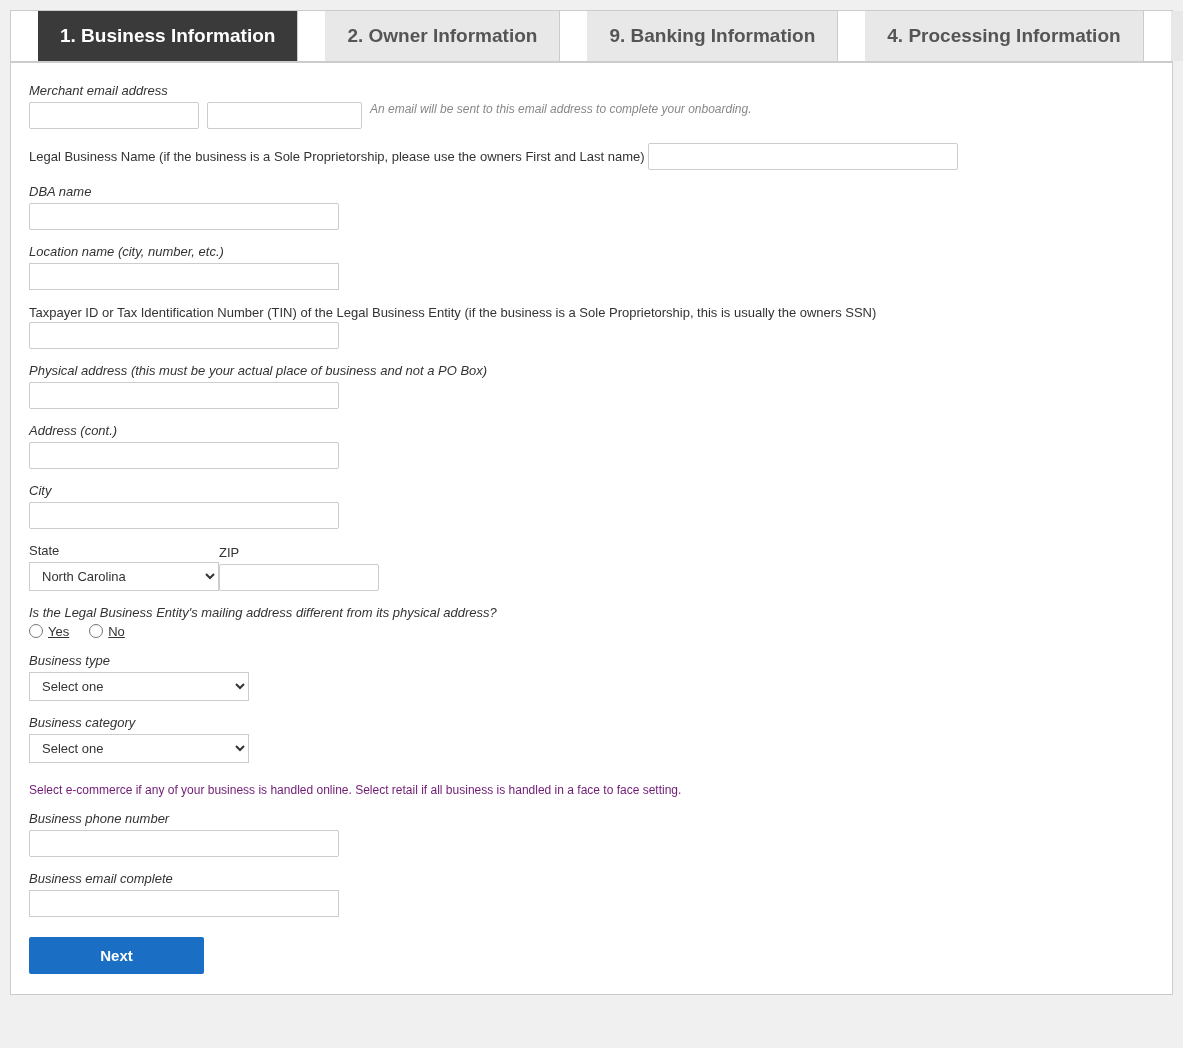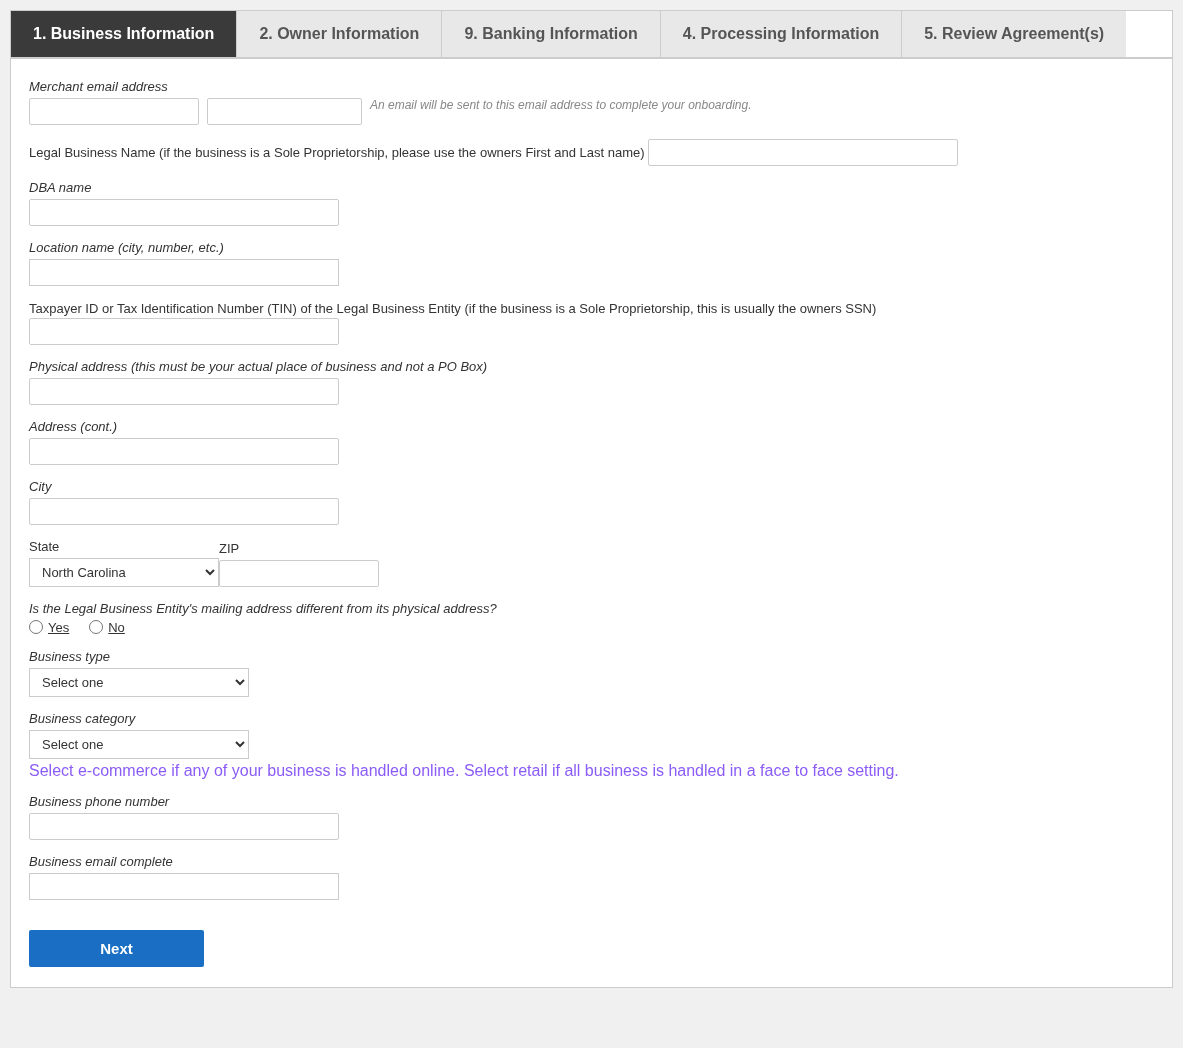--- a/index.html
+++ b/index.html
@@ -18,27 +18,28 @@
       border: 1px solid #ccc;
     }
     
     .tab-bar {
       display: flex;
       border-bottom: 2px solid #ccc;
       background: #fff;
     }
     .tab {
       padding: 14px 22px;
-      font-size: 16px;
+      font-size: 19px;
       font-weight: bold;
       color: #555;
       border-right: 1px solid #ccc;
       cursor: pointer;
       white-space: nowrap;
       background: #e8e8e8;
+      margin-left: 27px;
     }
     .tab.active {
       background: #3a3a3a;
       color: #fff;
     }
     .tab:last-child {
       border-right: none;
     }
     
     .form-area {
@@ -119,43 +120,43 @@
       cursor: pointer;
       width: 14px;
       height: 14px;
     }
     
     .select-one {
       width: 220px;
       padding: 5px 8px;
     }
     .helper-text {
-      font-size: 16px;
-      color: #8b5cf6;
-      margin-top: 3px;
+      font-size: 12px;
+      color: #701a75;
+      margin-top: 20px;
     }
     
     .blurred-val {
       background: #d8d8d8;
       color: transparent;
       border-radius: 2px;
     }
     
     .next-btn {
       display: inline-block;
       background: #1a6fc4;
       color: #fff;
       font-size: 15px;
       font-weight: bold;
       padding: 10px 0;
       width: 175px;
       text-align: center;
       border: none;
       cursor: pointer;
-      margin-top: 16px;
+      margin-top: 6px;
       border-radius: 2px;
     }
     
     .sub-label {
       font-size: 13px;
       color: #333;
       margin-bottom: 4px;
       display: block;
     }
     .long-label {

